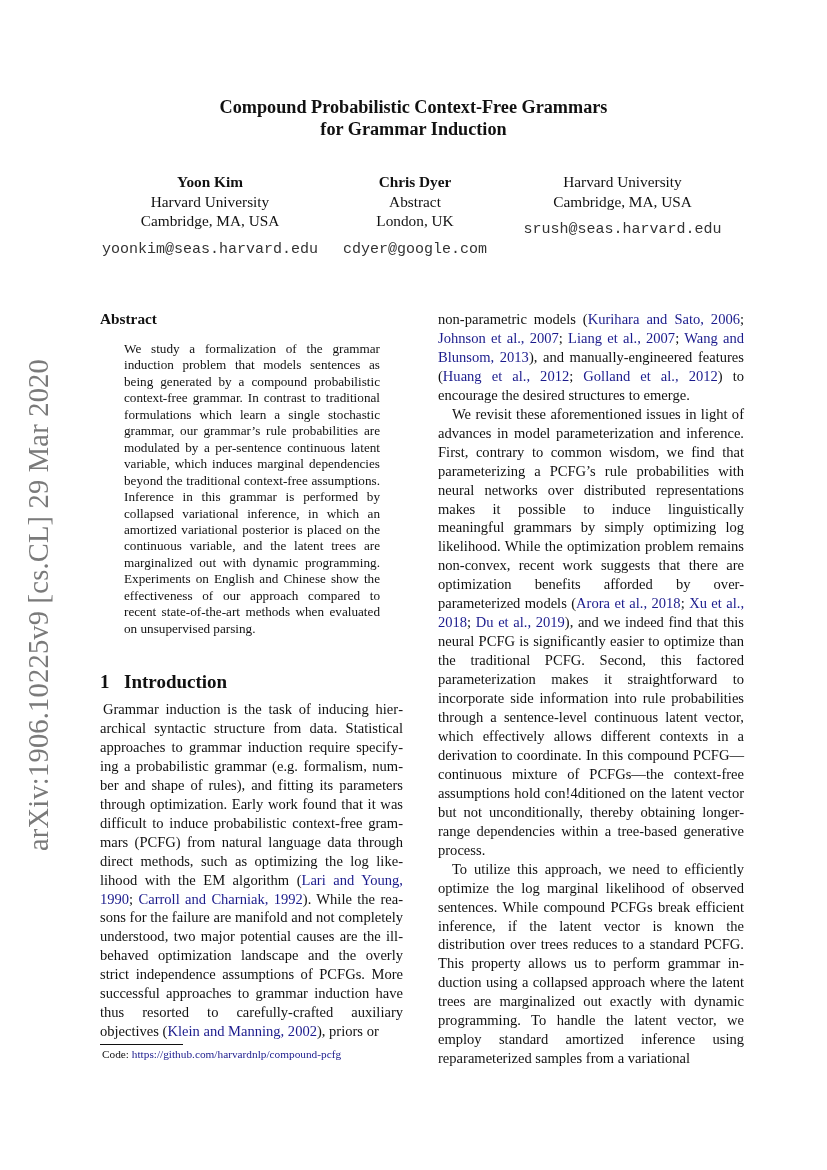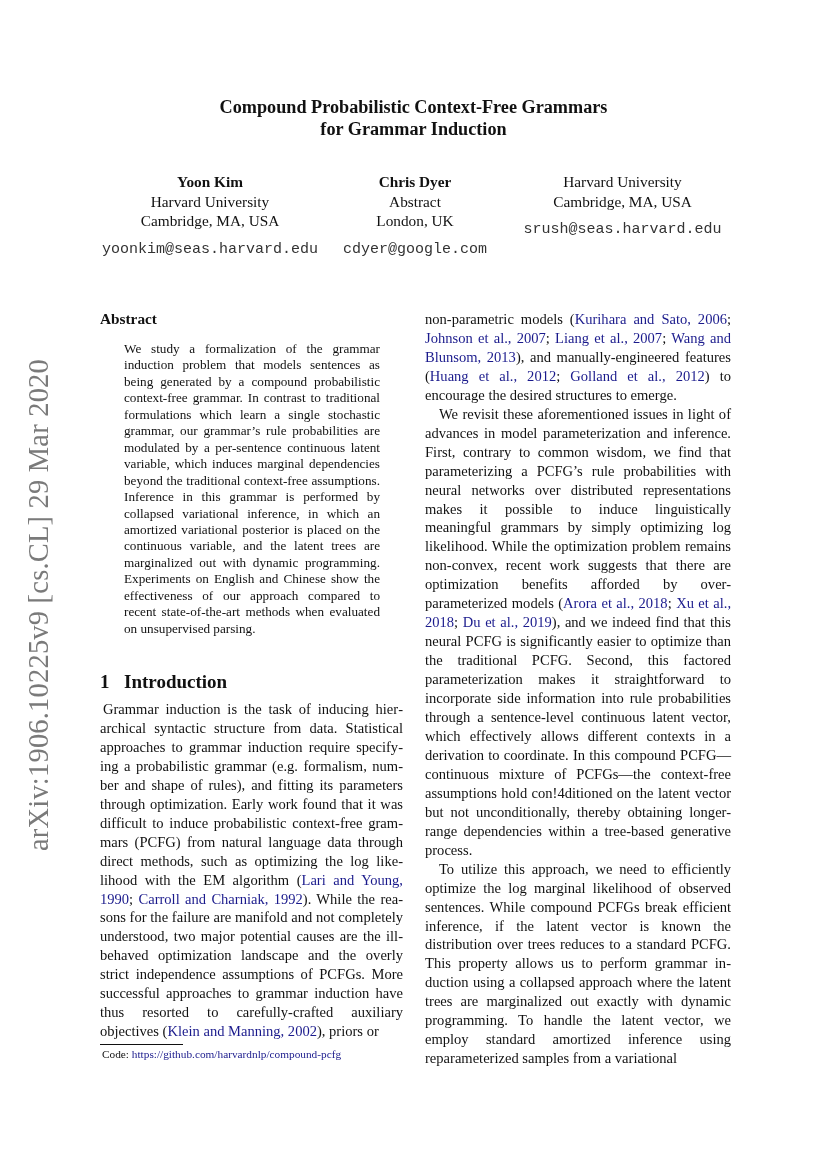--- a/index.html
+++ b/index.html
@@ -18,21 +18,21 @@
   .a1 { left:0; width:230px; } .a2 { left:225px; width:190px; } .a3 { left:415px; width:225px; }
   .abstract-head { position:absolute; left:100px; width:302px; top:310px; text-align:left;
                    font-weight:bold; font-size:15.3px; }
   .abstract { position:absolute; left:124px; width:256px; top:341px; font-size:13.2px; line-height:16.45px;
               text-align:justify; hyphens:manual; }
   .sec-head { position:absolute; left:100px; top:671px; font-weight:bold; font-size:19px; }
   .sec-head .num { display:inline-block; width:24px; }
   .col { position:absolute; font-size:14.55px; line-height:18.95px; text-align:justify; }
   .col p { margin:0; }
   .col1 { left:100px; width:303px; top:700px; }
-  .col2 { left:425px; width:306px; top:310px; }
+  .col2 { left:438px; width:306px; top:310px; }
   .indent { text-indent:14px; }
   .indent-small { text-indent:3px; }
   .cite { color:#1a1a8c; cursor:pointer; }
   .footnote-rule { position:absolute; left:100px; top:1044px; width:83px; border-top:1px solid #111; }
   .footnote { position:absolute; left:102px; top:1048px; font-size:11.3px; }
   .footnote a { color:#1a1a8c; text-decoration:none; }
 </style>
 </head>
 <body>
 

